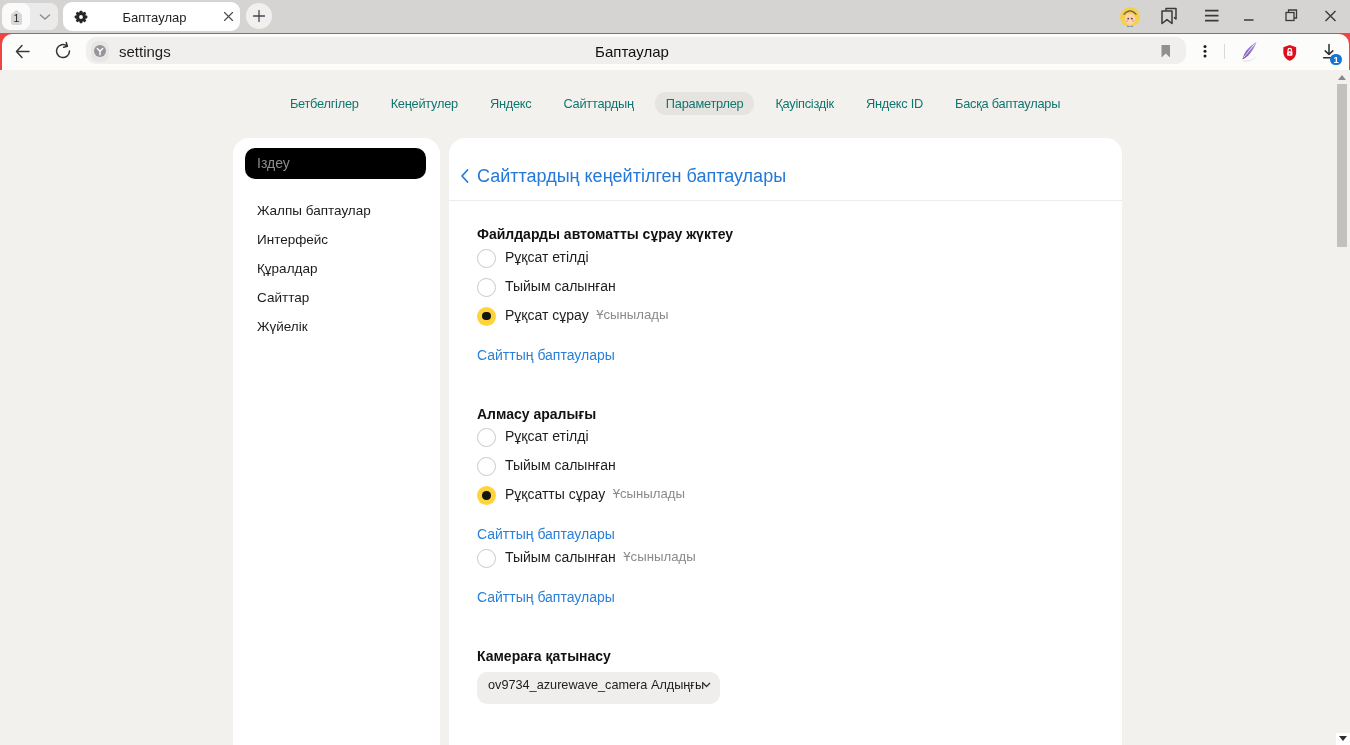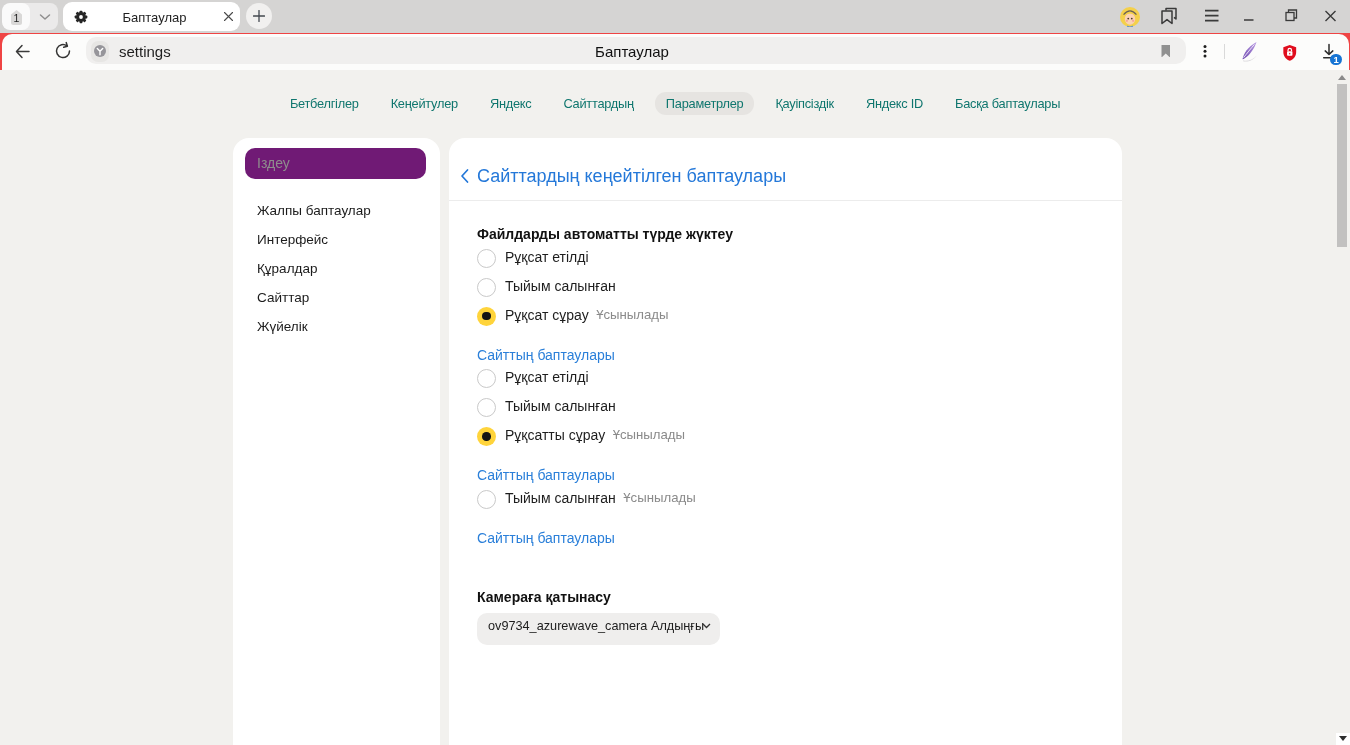--- a/index.html
+++ b/index.html
@@ -27,21 +27,21 @@
 #chip { position:absolute; left:90.5px; top:7.5px; width:18.5px; height:21.5px; background:#e7e6e4; border-radius:7px; }
 #settings-txt { position:absolute; left:119px; top:10px; font-size:15px; color:#1f1f1f; }
 #omni-title { position:absolute; left:0; width:1264px; text-align:center; top:10px; font-size:15px; color:#111; }
 
 
 #content { position:absolute; left:0; top:70px; width:1350px; height:675px; background:#f2f1ee; }
 #navrow { position:absolute; left:0; top:23px; width:1350px; height:21px; display:flex; justify-content:center; align-items:center; gap:32px; font-size:12.8px; letter-spacing:-0.25px; color:#0f766e; }
 #navrow .pill { background:#e6e4e1; border-radius:11px; padding:4px 11px; margin:16px -11px; }
 
 #sidebar { position:absolute; left:233px; top:68px; width:207px; height:640px; background:#fff; border-radius:16px; }
-#search { position:absolute; left:12px; top:10px; width:181px; height:31px; background:#701a75; border-radius:10px; color:#8f8e8d; font-size:14px; line-height:31px; padding-left:12px; }
+#search { position:absolute; left:12px; top:10px; width:181px; height:31px; background:#000000; border-radius:10px; color:#8f8e8d; font-size:14px; line-height:31px; padding-left:12px; }
 #sidelist { position:absolute; left:24px; top:58px; }
 #sidelist div { height:29px; line-height:29px; font-size:13.5px; color:#1b1b1b; }
 
 #main { position:absolute; left:449px; top:68px; width:673px; height:640px; background:#fff; border-radius:16px; }
 #mhead { height:51px; border-bottom:1px solid #ececec; position:relative;margin-top:12px; }
 #mhead .bk { position:absolute; left:7.5px; top:17px; }
 #mhead .ht { position:absolute; left:28px; top:16px; font-size:18px; color:#2478d9; }
 #mbody { padding:0 0 0 28px; }
 .sec-h { margin-top:39px; font-weight:700; font-size:14px; line-height:20px; color:#111; }
 .sec-h.first { margin-top:23px; }
@@ -202,28 +202,29 @@
   </div>
 
   <div id="main">
     <div id="mhead">
       <svg class="bk" width="16" height="18" viewBox="0 0 16 18">
           <path d="M10.5 3 L5 9 L10.5 15" fill="none" stroke="#2478d9" stroke-width="1.7" stroke-linecap="round" stroke-linejoin="round"></path>
         </svg>
       <div class="ht">Сайттардың кеңейтілген баптаулары</div>
     </div>
     <div id="mbody">
-      <div class="sec-h first">Файлдарды автоматты түрде жүктеу</div>
+      <div class="sec-h first">Файлдарды автоматты сұрау жүктеу</div>
       <div class="radios">
         <div class="rrow"><span class="rb"></span>Рұқсат етілді</div>
         <div class="rrow"><span class="rb"></span>Тыйым салынған</div>
         <div class="rrow"><span class="rb on"></span>Рұқсат сұрау<span class="hint">Ұсынылады</span></div>
       </div>
       <div class="link">Сайттың баптаулары</div>
 
+      <div class="sec-h">Алмасу аралығы</div>
       <div class="radios">
         <div class="rrow"><span class="rb"></span>Рұқсат етілді</div>
         <div class="rrow"><span class="rb"></span>Тыйым салынған</div>
         <div class="rrow"><span class="rb on"></span>Рұқсатты сұрау<span class="hint">Ұсынылады</span></div>
       </div>
       <div class="link">Сайттың баптаулары</div>
 
       <div class="radios">
         <div class="rrow"><span class="rb"></span>Тыйым салынған<span class="hint">Ұсынылады</span></div>
       </div>

